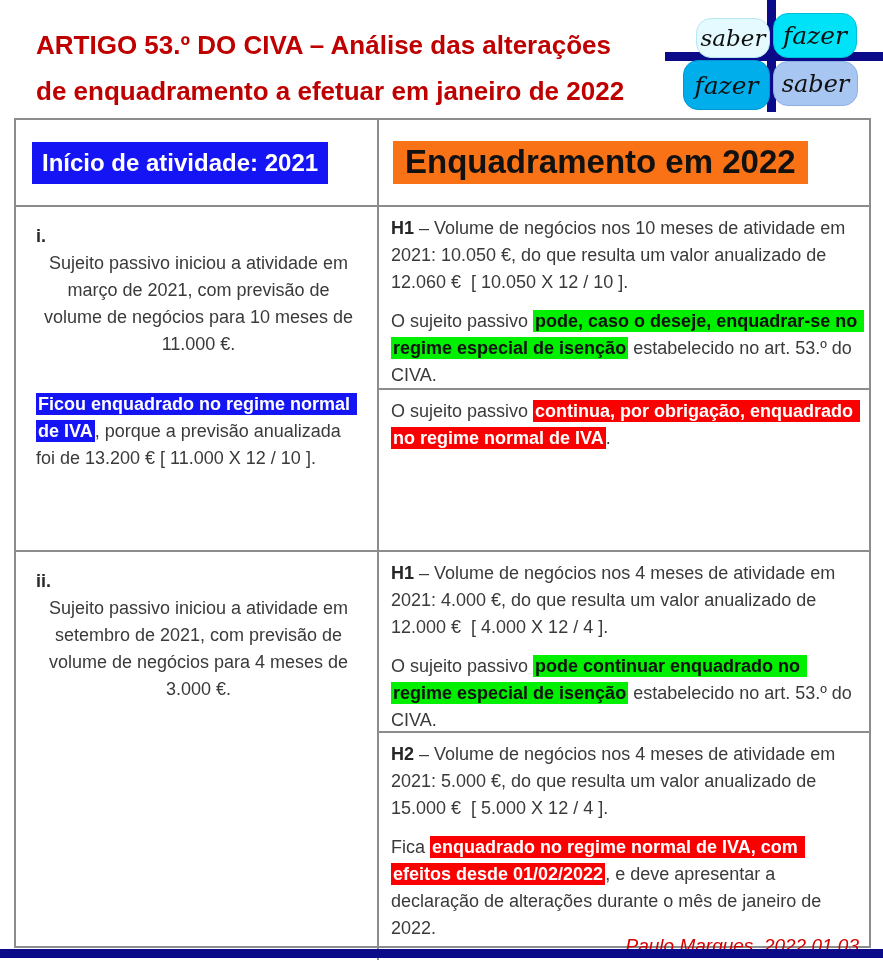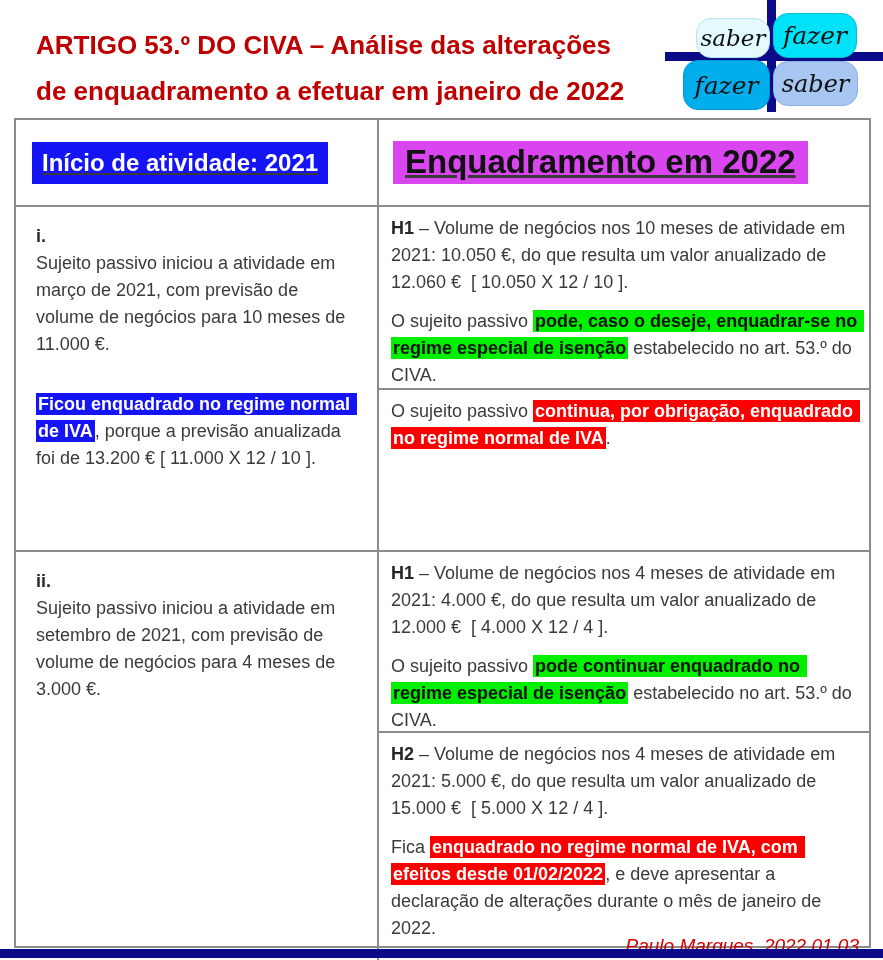--- a/index.html
+++ b/index.html
@@ -35,36 +35,36 @@
     box-sizing:border-box; border:2px solid #8c8c8c; background:#fff;
     display:grid; grid-template-columns:363px 1fr;
     color:#3a3a3a; font-size:18px; line-height:27px;
   }
   .col { display:grid; min-width:0; }
   .col-left  { grid-template-rows:87px 345px auto; border-right:2px solid #8c8c8c; }
   .col-right { grid-template-rows:87px 183px 162px 181px auto; }
   .cell { box-sizing:border-box; overflow:hidden; }
   .rule { border-bottom:2px solid #8c8c8c; }
 
-  .header-cell { display:flex; align-items:center;text-decoration:underline; }
+  .header-cell { display:flex; align-items:center; }
   .header-left  { padding-left:16px; }
   .header-right { padding-left:14px; }
   .blue-box {
     background:#1414F5; color:#ffffff; font-weight:bold; font-size:24px;
     padding:7px 10px 8px; white-space:nowrap;
   }
   .yellow-box {
-    background:#d946ef; color:#111111; font-weight:bold; font-size:33px;
+    background:#f97316; color:#111111; font-weight:bold; font-size:33px;
     padding:7px 12px 9px; white-space:nowrap;
   }
 
   .case-cell { padding:16px 16px 0 20px; }
   .case-label { font-weight:bold; color:#2b2b2b; margin:0 0 38px; }
   .case-cell p { margin:0; white-space:pre-wrap; }
-  .case-cell .intro { margin-bottom:33px; }
+  .case-cell .intro { margin-bottom:33px;text-align:center; }
 
   .h-cell { padding:8px 10px 12px 12px; position:relative; }
   .h-cell p { margin:0 0 12px; white-space:pre-wrap; }
   .htag { font-weight:bold; color:#262626; }
 
   .hl-blue  { background:#1414F5; color:#ffffff; font-weight:bold; padding:1px 2px;
               -webkit-box-decoration-break:clone; box-decoration-break:clone; }
   .hl-green { background:#00F000; color:#101010; font-weight:bold; padding:1px 2px;
               -webkit-box-decoration-break:clone; box-decoration-break:clone; }
   .hl-red   { background:#FB0000; color:#ffffff; font-weight:bold; padding:1px 2px;

